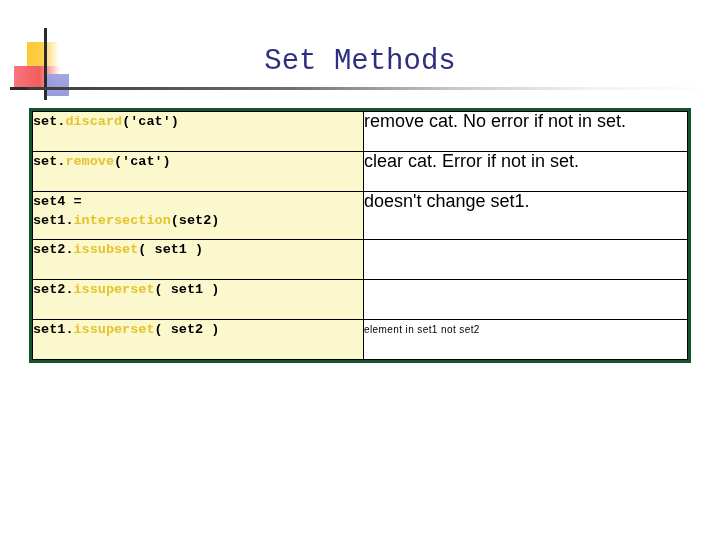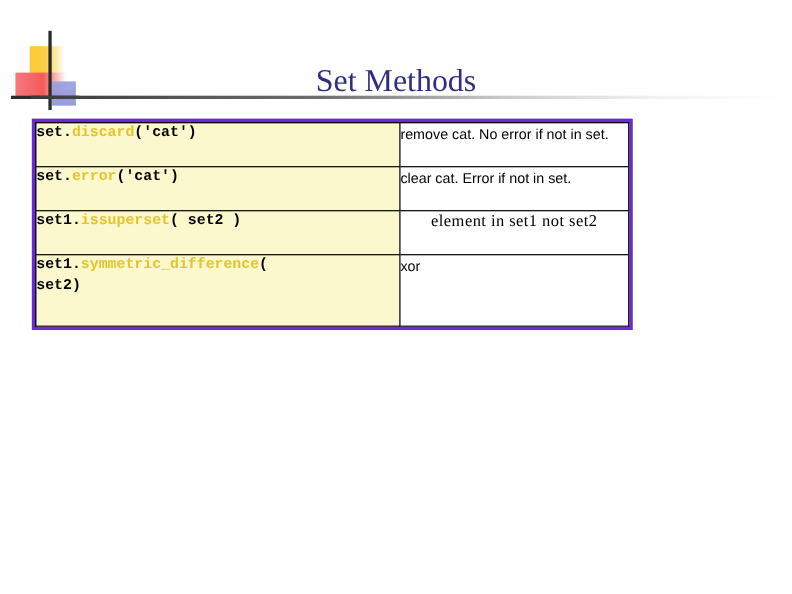--- a/index.html
+++ b/index.html
@@ -35,34 +35,34 @@
     position:absolute;left:10px;top:87px;width:62px;height:3px;
     background:#2b2b2b;
   }
   .h-rule{
     position:absolute;left:28px;top:87px;width:690px;height:3px;
     background:linear-gradient(to right,#3a3a3a 0%,#6e6e6e 38%,#c9c9c9 62%,#f2f2f2 82%,#ffffff 100%);
   }
 
   
   .title{
-    position:absolute;left:0;top:57px;width:720px;
+    position:absolute;left:0;top:45px;width:720px;
     text-align:center;
     font-size:29px;
     line-height:34px;
     color:#2e2e82;
-    font-family:Liberation Serif, serif;
+    font-family:Liberation Mono, monospace;
     font-weight:400;
     letter-spacing:0px;
   }
 
   
   .tbl-wrap{
-    position:absolute;left:29px;top:108px;width:546px;
-    border:3px solid #6d28d9;
+    position:absolute;left:29px;top:108px;width:662px;
+    border:3px solid #14532d;
     background:#0c4a6e;
     box-sizing:border-box;
   }
   table.t{
     border-collapse:collapse;
     width:100%;
     table-layout:fixed;
   }
   table.t td{
     border:1.5px solid #000;
@@ -77,31 +77,30 @@
     font-size:13.5px;
     line-height:19px;
     color:#000;
     padding:6px 0 6px 8px;
     white-space:nowrap;
     overflow:visible;
   }
   td.rc{
     background:#ffffff;
     font-family:"Liberation Sans", sans-serif;
-    font-size:13px;
+    font-size:18px;
     line-height:19px;
     color:#000;
     padding:6px 0 6px 8px;
   }
   td.rc.mono{
-    font-family:Liberation Serif, serif;
+    font-family:Liberation Sans, sans-serif;
     font-weight:normal;
-    font-size:15px;
+    font-size:10px;
     letter-spacing:.4px;
-    text-align:center;
   }
   .kw{color:#e6c32e;}
   .h1{height:40px;}
   .h2{height:40px;}
   .h3{height:39px;}
   .h4{height:48px;}
   .h5{height:40px;}
   .h6{height:40px;}
   .h7{height:40px;}
   .h8{height:65px;}
@@ -124,28 +123,36 @@
   <div class="title">Set Methods</div>
 
   <div class="tbl-wrap">
     <table class="t">
       <tbody>
         <tr class="h1">
           <td class="lc"><span>set.</span><span class="kw">discard</span><span>('cat')</span></td>
           <td class="rc">remove cat. No error if not in set.</td>
         </tr>
         <tr class="h2">
-          <td class="lc"><span>set.</span><span class="kw">error</span><span>('cat')</span></td>
+          <td class="lc"><span>set.</span><span class="kw">remove</span><span>('cat')</span></td>
           <td class="rc">clear cat. Error if not in set.</td>
+        </tr>
+        <tr class="h4">
+          <td class="lc"><span>set4 =</span><br><span>set1.</span><span class="kw">intersection</span><span>(set2)</span></td>
+          <td class="rc">doesn't change set1.</td>
+        </tr>
+        <tr class="h5">
+          <td class="lc"><span>set2.</span><span class="kw">issubset</span><span>( set1 )</span></td>
+          <td class="rc"></td>
+        </tr>
+        <tr class="h6">
+          <td class="lc"><span>set2.</span><span class="kw">issuperset</span><span>( set1 )</span></td>
+          <td class="rc"></td>
         </tr>
         <tr class="h7">
           <td class="lc"><span>set1.</span><span class="kw">issuperset</span><span>( set2 )</span></td>
           <td class="rc mono">element in set1 not set2</td>
-        </tr>
-        <tr class="h8">
-          <td class="lc"><span>set1.</span><span class="kw">symmetric_difference</span><span>(</span><br><span>set2)</span></td>
-          <td class="rc">xor</td>
         </tr>
       </tbody>
     </table>
   </div>
 
 </div>
 
 </body></html>

